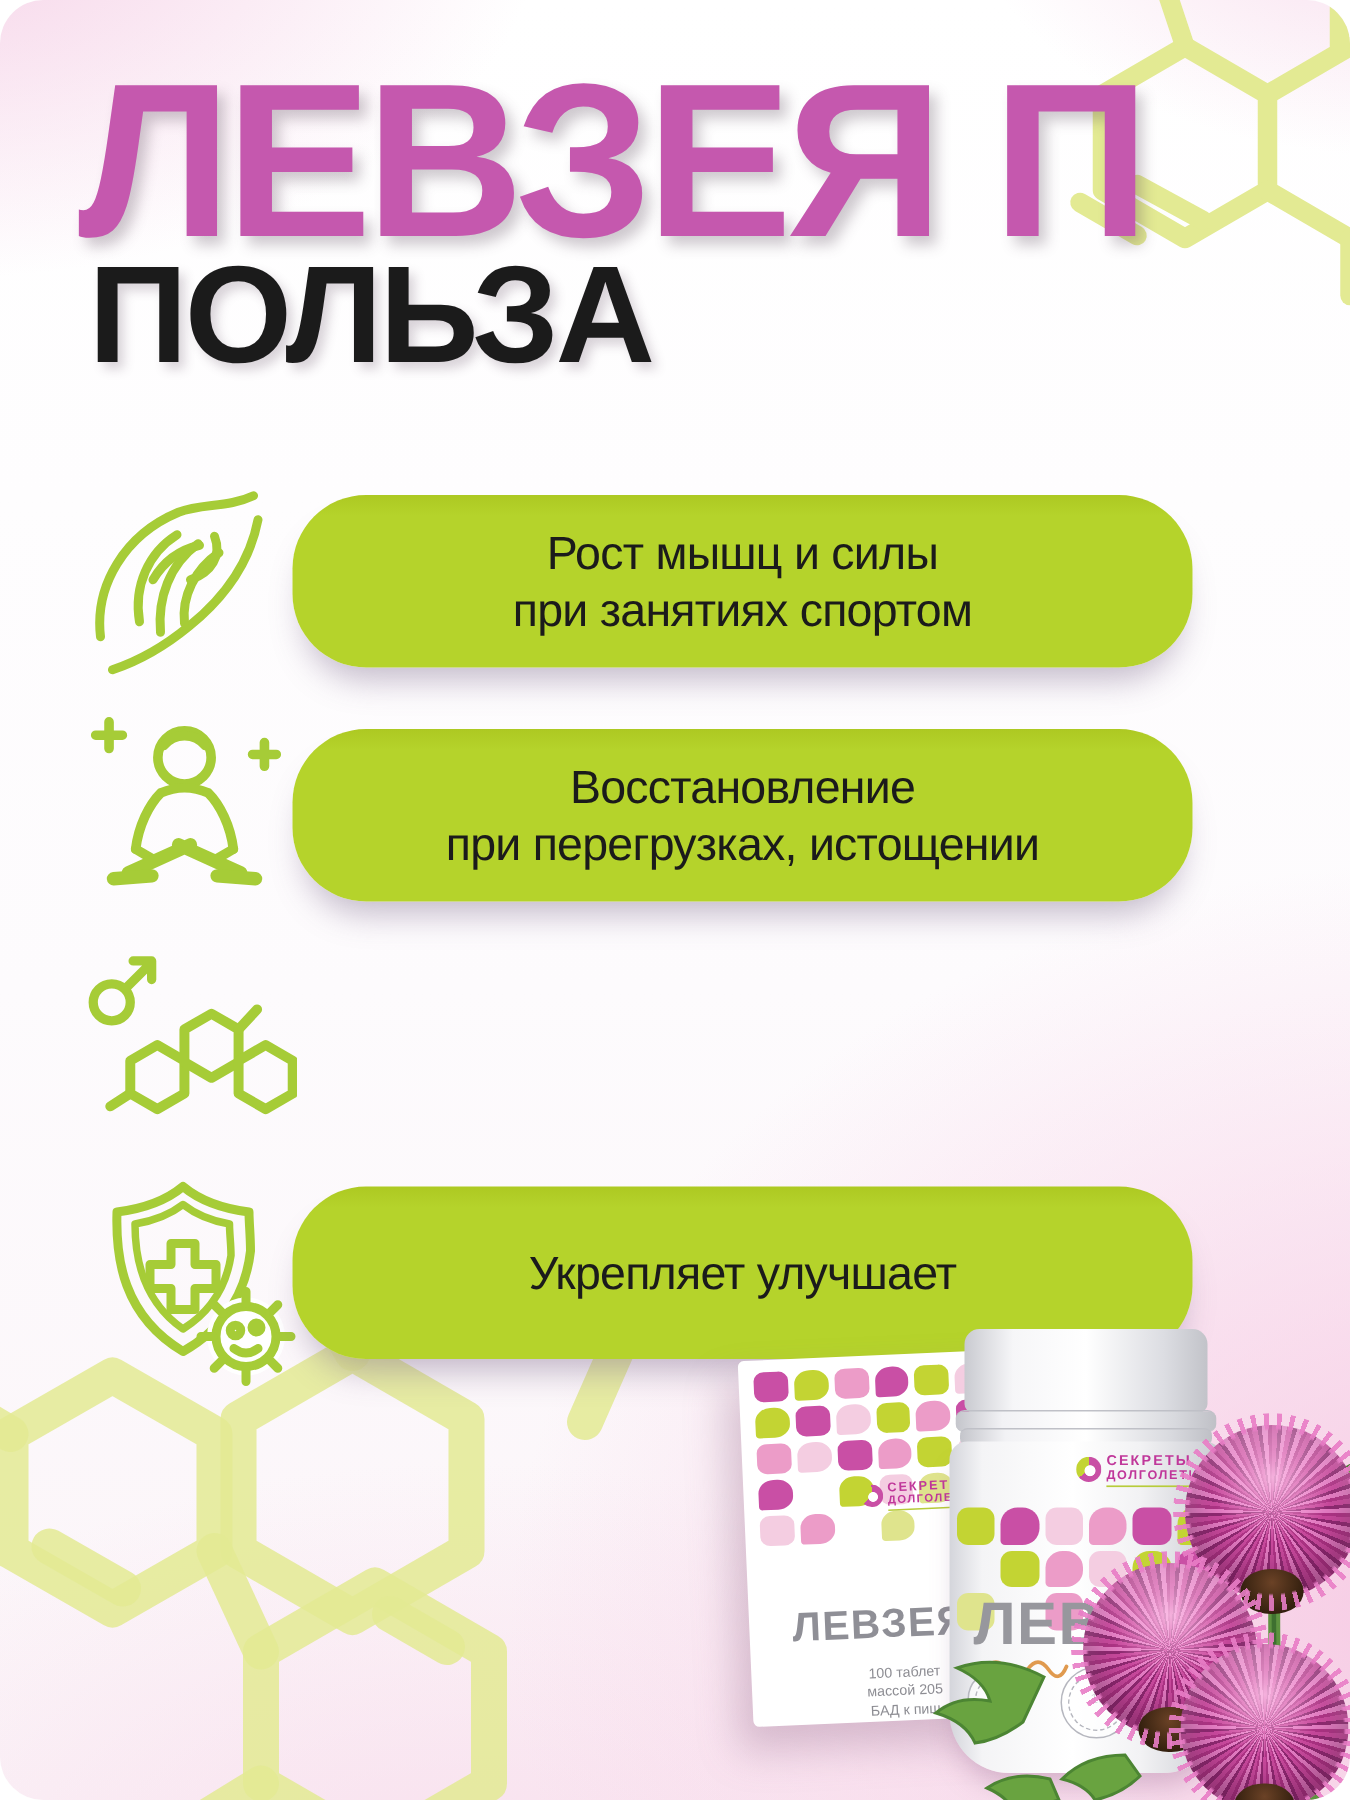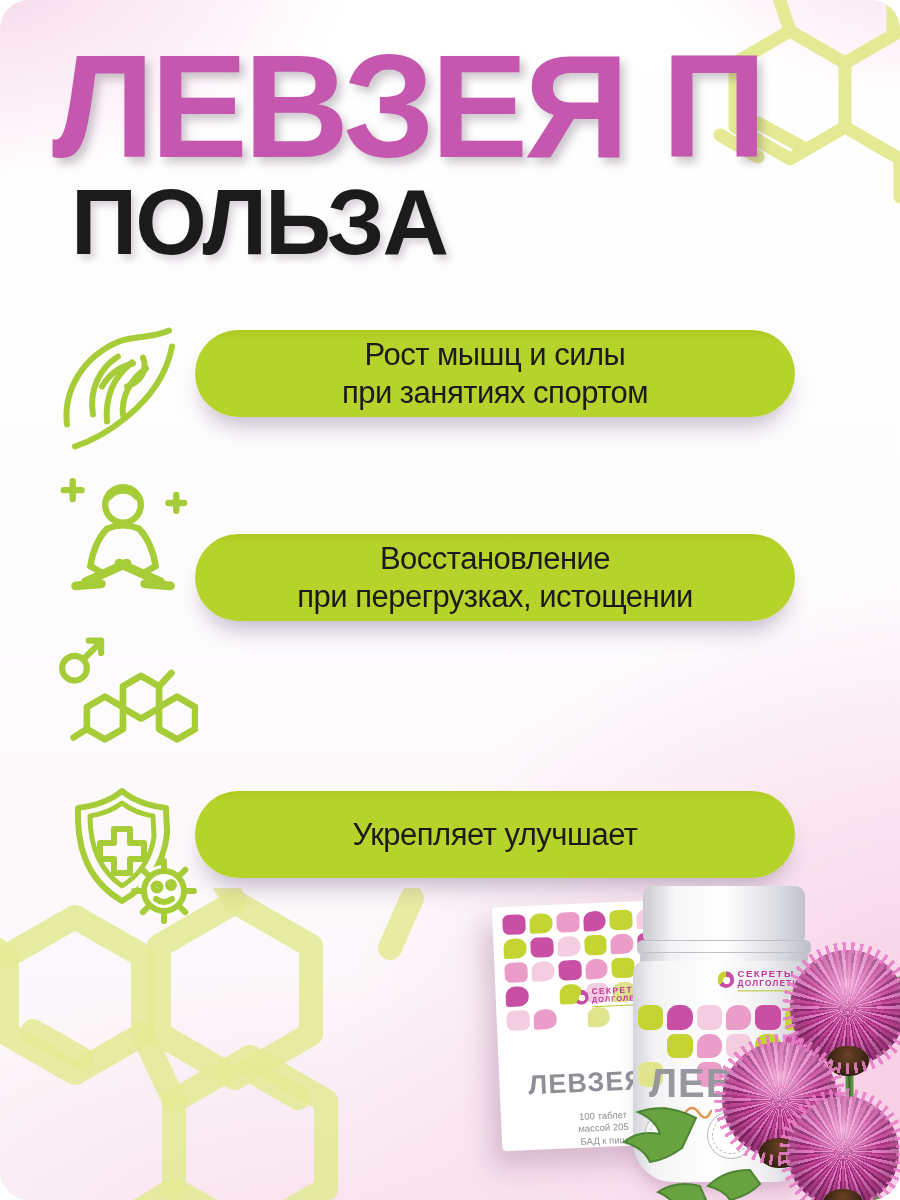--- a/index.html
+++ b/index.html
@@ -22,41 +22,41 @@
   .mol-bl path{stroke:var(--molecule-green,#e6eca3);stroke-width:24;opacity:.85;}
   
   .title{
     position:absolute;left:52px;top:34px;margin:0;z-index:2;
     font-size:146px;font-weight:bold;line-height:1;letter-spacing:-4px;
     color:var(--title-pink,#c558ae);
     text-shadow:5px 6px 9px rgba(80,60,80,.28);
     white-space:nowrap;
   }
   .subtitle{
-    position:absolute;left:55px;top:160px;margin:16px;z-index:2;
+    position:absolute;left:55px;top:160px;margin:4px;z-index:2;
     font-size:92px;font-weight:bold;line-height:1;letter-spacing:-2px;
     color:var(--text-dark,#161616);
     text-shadow:4px 5px 7px rgba(80,60,80,.22);
     white-space:nowrap;
   }
   
   .benefit-icon{position:absolute;z-index:2;}
   .benefit-icon svg{width:100%;height:100%;fill:none;stroke:var(--icon-green,#a6cc37);stroke-linecap:round;stroke-linejoin:round;}
   .icon1{left:55px;top:325px;width:130px;height:128px;}
   .icon2{left:50px;top:465px;width:148px;height:144px;}
   .icon3{left:46px;top:620px;width:152px;height:142px;}
   .icon4{left:52px;top:778px;width:150px;height:152px;}
   .pill{
-    position:absolute;left:195px;width:600px;height:87px;z-index:2;
+    position:absolute;left:195px;width:600px;height:115px;z-index:2;
     background:linear-gradient(180deg,#adc922,var(--pill-green,#b5d32b) 12%);
     border-radius:49px;
     display:flex;align-items:center;justify-content:center;text-align:center;
     box-shadow:0 16px 22px -8px rgba(125,105,140,.45);
   }
-  .p1{top:330px;} .p2{top:486px;margin-top:48px;} .p3{top:638px;} .p4{top:791px;}
+  .p1{top:330px;} .p2{top:486px;} .p3{top:638px;} .p4{top:791px;}
   .pill-text{
     font-size:31px;line-height:1.2;letter-spacing:-.5px;
     color:var(--text-dark,#1c1c1c);
   }
   
   .product{position:absolute;inset:0;z-index:4;}
   .box{
     position:absolute;left:497px;top:903px;width:204px;height:244px;
     background:#fff;border-radius:4px;transform:rotate(-2.5deg);
     box-shadow:-10px 16px 26px rgba(150,110,140,.35);z-index:4;

